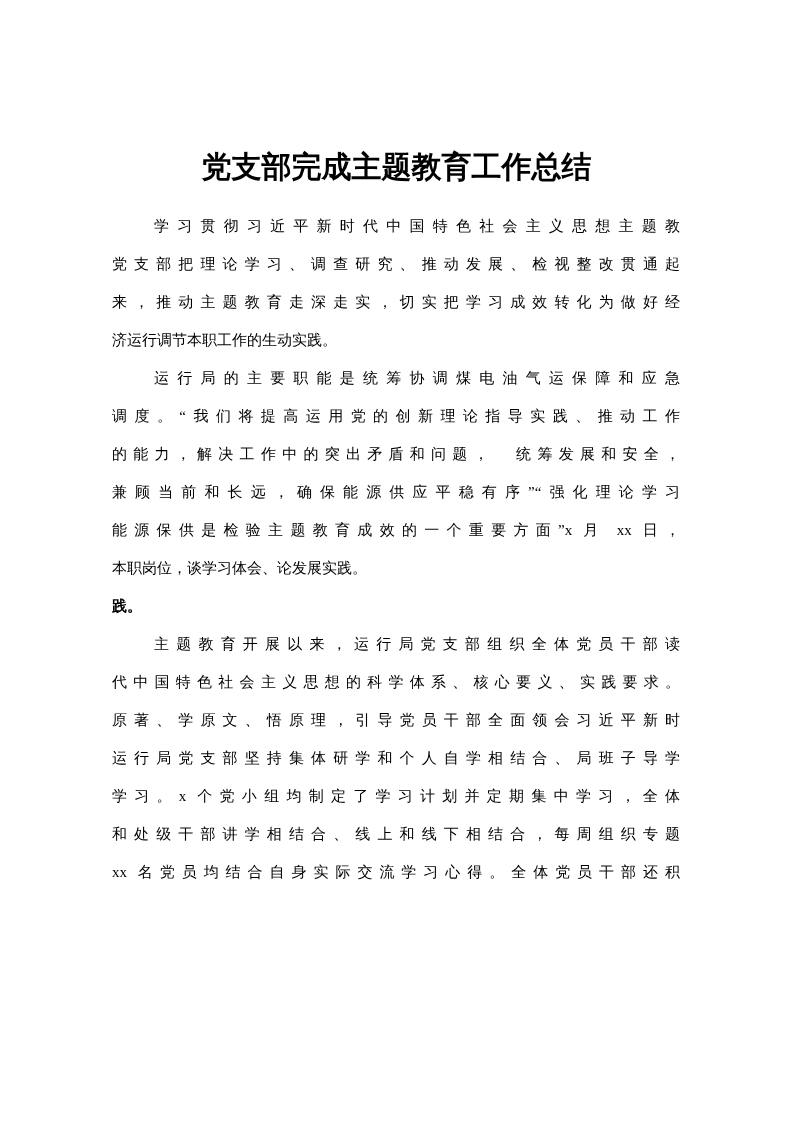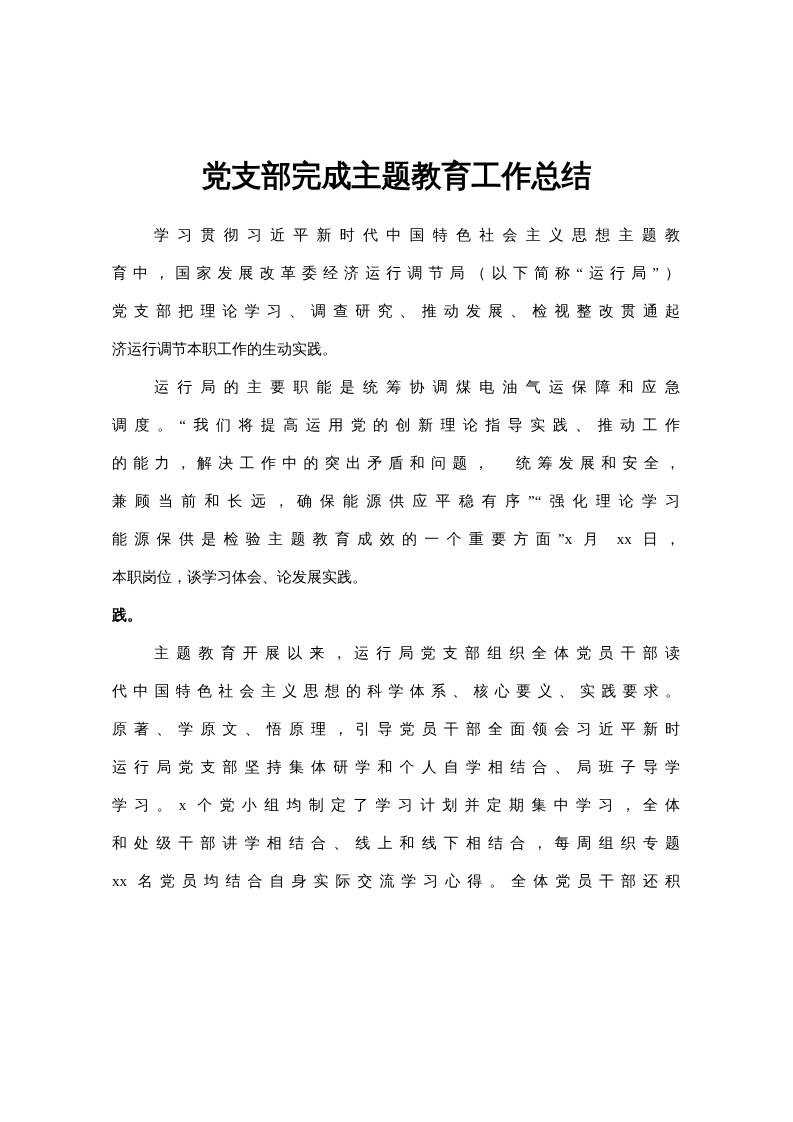--- a/index.html
+++ b/index.html
@@ -9,21 +9,21 @@
   }
   .page {
     position: relative;
     width: 793px;
     height: 1122px;
     background: #ffffff;
     color: #000000;
     overflow: hidden;
   }
   .doc-title {
-    margin: 9px;
+    margin: 0;
     padding: 147px 0 0 0;
     text-align: center;
     font-family: "Liberation Sans", "DejaVu Sans", sans-serif;
     font-weight: 700;
     font-size: 30px;
     line-height: 40px;
   }
   .doc-body {
     margin: 20px 113px 0 112px;
     font-family: "Liberation Serif", "DejaVu Serif", serif;
@@ -53,22 +53,22 @@
   }
 </style>
 </head>
 <body>
 
 <div class="page">
   <h1 class="doc-title">党支部完成主题教育工作总结</h1>
   <div class="doc-body">
       <div class="paragraph body">
         <div class="line indent">学习贯彻习近平新时代中国特色社会主义思想主题教</div>
-        <div class="line">育中，国家发展改革委经济运行调节局（以下简称“运行局”）</div>
         <div class="line">党支部把理论学习、调查研究、推动发展、检视整改贯通起</div>
+        <div class="line">来，推动主题教育走深走实，切实把学习成效转化为做好经</div>
         <div class="line no-justify">济运行调节本职工作的生动实践。</div>
       </div>
       <div class="paragraph body">
         <div class="line indent">运行局的主要职能是统筹协调煤电油气运保障和应急</div>
         <div class="line">调度。“我们将提高运用党的创新理论指导实践、推动工作</div>
         <div class="line">的能力，解决工作中的突出矛盾和问题，　统筹发展和安全，</div>
         <div class="line">兼顾当前和长远，确保能源供应平稳有序”“强化理论学习</div>
         <div class="line">能源保供是检验主题教育成效的一个重要方面”x 月 xx 日，</div>
         <div class="line no-justify">本职岗位，谈学习体会、论发展实践。</div>
       </div>

